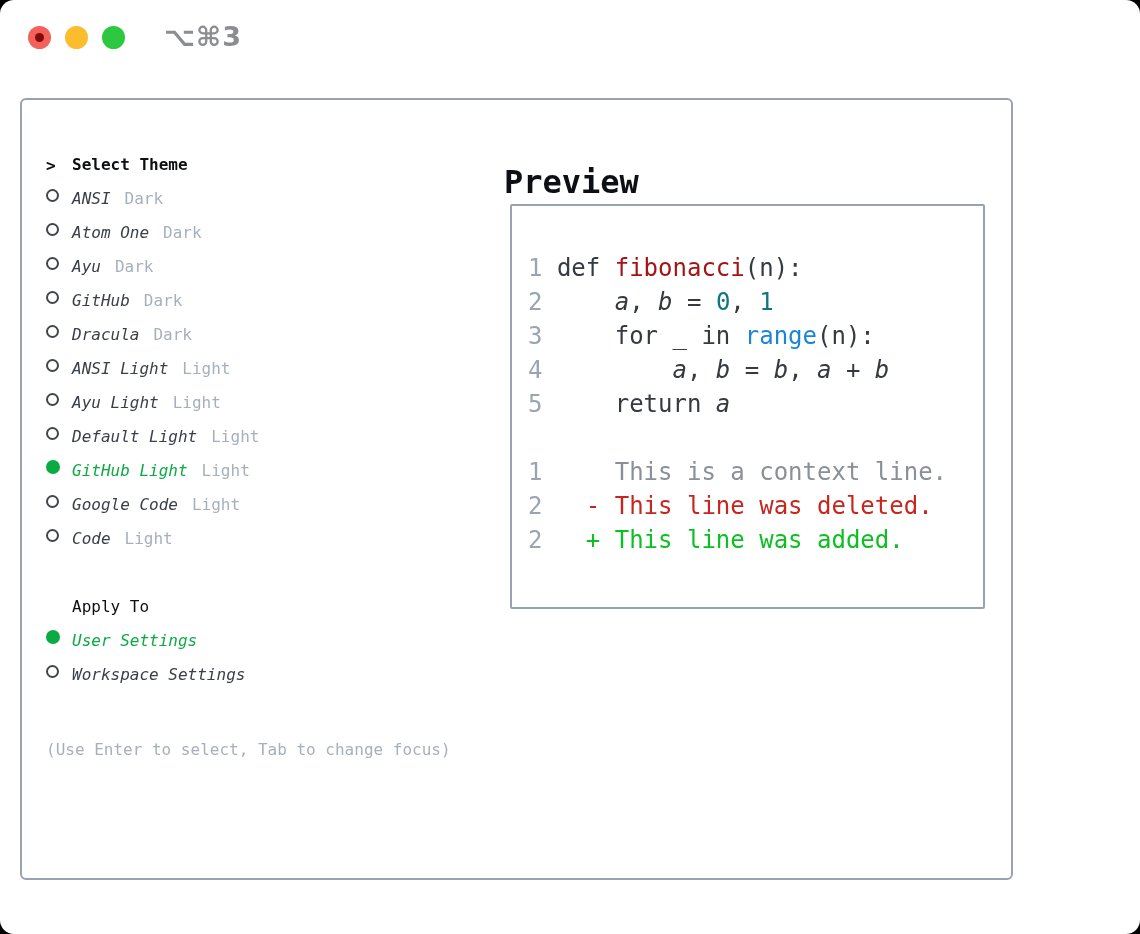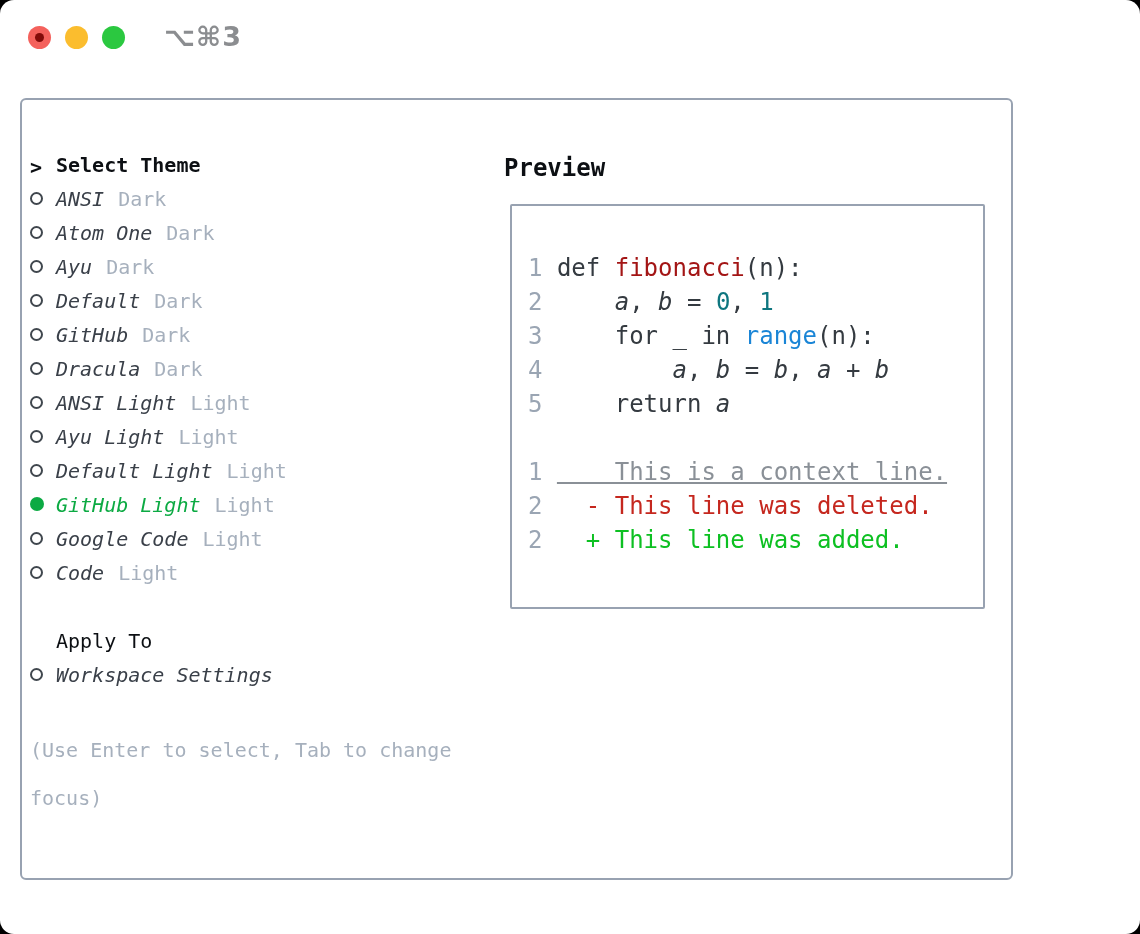--- a/index.html
+++ b/index.html
@@ -22,54 +22,54 @@
     position:absolute; left:164px; top:21px;
     font-family:"DejaVu Sans", sans-serif; font-weight:bold; font-size:27px;
     color:var(--shortcut-text,#8b8d90); letter-spacing:1px;
   }
   
   .panel {
     position:absolute; left:20px; top:98px; width:993px; height:782px;
     border:2px solid var(--panel-border,#98a2b1); border-radius:6px;
     box-sizing:border-box; background:var(--window-bg,#fff);
   }
-  .left-col { position:absolute; left:8px; top:48px; width:452px; font-size:20px; }
+  .left-col { position:absolute; left:24px; top:48px; width:452px; font-size:16px; }
   .row { line-height:34px; height:34px; white-space:nowrap; }
   .marker { display:inline-block; width:26px; vertical-align:middle; }
   .radio {
     display:inline-block; width:13px; height:13px; border-radius:50%;
     border:2px solid #40474e; box-sizing:border-box; margin-bottom:3px;
   }
   .radio.sel { border:none; background:var(--accent-green,#0caa43); width:14px; height:14px; }
   .prompt { font-weight:bold; color:var(--text-black,#0c0f13); }
   .row-title { font-weight:bold; color:var(--text-black,#0c0f13); }
   .item-label { color:var(--text-dark,#3a4049);font-style:italic; }
   .item-label.sel-text { color:var(--accent-green,#0caa43); }
   .tag { color:var(--text-muted,#a6b0bd); margin-left:14px; }
   .section-title { color:var(--text-black,#0c0f13);text-align:right; }
   .spacer { height:34px; }
   .hint { color:var(--text-muted,#a6b0bd); line-height:48px; white-space:normal; }
   
   .preview-title {
-    position:absolute; left:482px; top:51px; font-size:24px; line-height:34px;
+    position:absolute; left:482px; top:65px; font-size:32px; line-height:34px;
     font-weight:bold; color:var(--text-black,#0c0f13);
   }
   .preview-box {
     position:absolute; left:488px; top:104px; width:475px; height:405px;
     border:2px solid var(--panel-border,#98a2b1); border-radius:2px;
     box-sizing:border-box; padding:45px 0 16px 16px; overflow:hidden;
   }
   .code-line { white-space:pre; font-size:24px; line-height:34px; height:34px; }
   .lineno { color:var(--lineno,#9aa5b3); }
   .seg-plain, .seg-kw { color:var(--code-text,#343a40); }
   .seg-fn { color:var(--syntax-function,#a31515); }
   .seg-num { color:var(--syntax-number,#0e767f); }
   .seg-builtin { color:var(--syntax-builtin,#1a85d6); }
   .seg-var { color:var(--code-text,#343a40); font-style:italic; }
-  .seg-ctx { color:var(--diff-context,#8a9097);text-decoration:underline; }
+  .seg-ctx { color:var(--diff-context,#8a9097); }
   .seg-del { color:var(--diff-deleted,#c5271e); }
   .seg-add { color:var(--diff-added,#0dc022); }
 </style>
 </head>
 <body>
 
 <div class="window">
   <div class="titlebar">
     <span class="light red"></span>
     <span class="light yellow"></span>
@@ -79,35 +79,35 @@
 
   <div class="panel">
     <div class="left-col">
       <div class="row">
         <span class="marker prompt">&gt;</span><span class="row-title">Select Theme</span>
       </div>
       <div id="theme-list">
           <div class="row"><span class="marker"><span class="radio"></span></span><span class="item-label">ANSI</span><span class="tag">Dark</span></div>
           <div class="row"><span class="marker"><span class="radio"></span></span><span class="item-label">Atom One</span><span class="tag">Dark</span></div>
           <div class="row"><span class="marker"><span class="radio"></span></span><span class="item-label">Ayu</span><span class="tag">Dark</span></div>
-          <div class="row"><span class="marker"><span class="radio"></span></span><span class="item-label">Default</span><span class="tag">Dark</span></div>
           <div class="row"><span class="marker"><span class="radio"></span></span><span class="item-label">GitHub</span><span class="tag">Dark</span></div>
           <div class="row"><span class="marker"><span class="radio"></span></span><span class="item-label">Dracula</span><span class="tag">Dark</span></div>
           <div class="row"><span class="marker"><span class="radio"></span></span><span class="item-label">ANSI Light</span><span class="tag">Light</span></div>
           <div class="row"><span class="marker"><span class="radio"></span></span><span class="item-label">Ayu Light</span><span class="tag">Light</span></div>
           <div class="row"><span class="marker"><span class="radio"></span></span><span class="item-label">Default Light</span><span class="tag">Light</span></div>
           <div class="row"><span class="marker"><span class="radio sel"></span></span><span class="item-label sel-text">GitHub Light</span><span class="tag">Light</span></div>
           <div class="row"><span class="marker"><span class="radio"></span></span><span class="item-label">Google Code</span><span class="tag">Light</span></div>
           <div class="row"><span class="marker"><span class="radio"></span></span><span class="item-label">Code</span><span class="tag">Light</span></div>
         </div>
       <div class="spacer"></div>
       <div class="row">
         <span class="marker"></span><span class="section-title">Apply To</span>
       </div>
       <div id="apply-list">
+          <div class="row"><span class="marker"><span class="radio sel"></span></span><span class="item-label sel-text">User Settings</span></div>
           <div class="row"><span class="marker"><span class="radio"></span></span><span class="item-label">Workspace Settings</span></div>
         </div>
       <div class="spacer"></div>
       <div class="hint">(Use Enter to select, Tab to change focus)</div>
     </div>
 
     <div class="preview-title">Preview</div>
     <div class="preview-box" id="preview-box">
         <div class="code-line"><span class="lineno">1 </span><span class="seg-kw">def </span><span class="seg-fn">fibonacci</span><span class="seg-plain">(n):</span></div>
         <div class="code-line"><span class="lineno">2 </span><span class="seg-plain">    </span><span class="seg-var">a</span><span class="seg-plain">, </span><span class="seg-var">b</span><span class="seg-plain"> = </span><span class="seg-num">0</span><span class="seg-plain">, </span><span class="seg-num">1</span></div>

